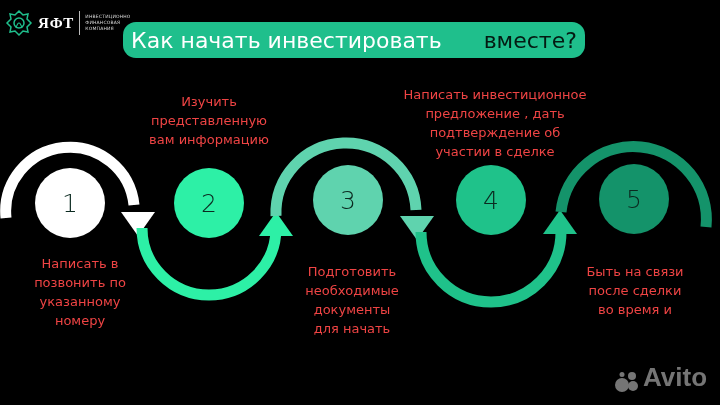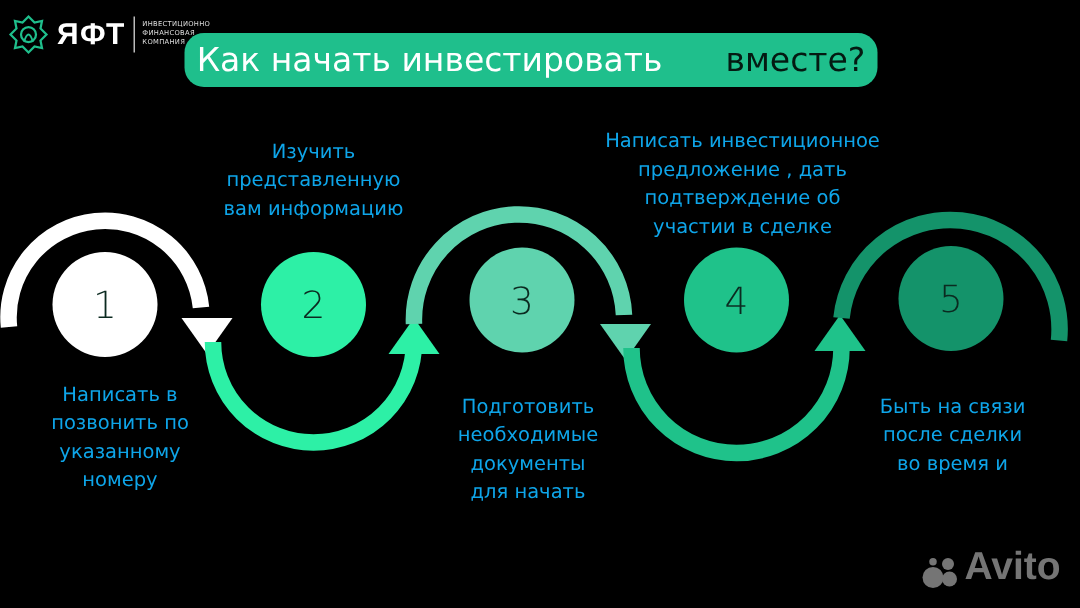--- a/index.html
+++ b/index.html
@@ -1,29 +1,29 @@
 <!DOCTYPE html>
 <html><head>
 <meta charset="utf-8">
 <style>
   html, body { margin:0; padding:0; }
   body { width:720px; height:405px; background:#000; overflow:hidden; position:relative;
          font-family:"DejaVu Sans","Liberation Sans",sans-serif; color:#fff; }
   .logo { position:absolute; left:4px; top:6px; height:34px; display:flex; align-items:center; }
   .logo-emblem { width:30px; height:30px; }
-  .logo-text { font-size:20px; font-weight:600; letter-spacing:1px; margin-left:4px; font-family:Liberation Sans, sans-serif;text-align:center; }
+  .logo-text { font-size:15px; font-weight:600; letter-spacing:1px; margin-left:4px; font-family:Liberation Serif, serif;text-align:center; }
   .logo-sep { width:1px; height:24px; background:#bbb; margin:0 5px; }
   .logo-sub { font-size:4.5px; line-height:6px; color:#ddd; letter-spacing:0.2px; text-transform:uppercase; }
   .title { position:absolute; left:123px; top:22px; width:462px; height:36px; background:#1fbf8c;
            border-radius:13px; display:flex; align-items:center; justify-content:center;
            font-size:22px; color:#fff; white-space:nowrap; font-family:"DejaVu Sans",sans-serif;gap:35px; }
   .title .accent { color:#041a12; margin-left:7px; }
   svg.flow { position:absolute; left:0; top:0; }
   .num { font-family:"DejaVu Sans",sans-serif; font-size:25px; font-weight:300; fill:#0b2a20; }
-  .cap { position:absolute; text-align:center; font-size:13px; line-height:19px; color:#0ea5e9;
+  .cap { position:absolute; text-align:center; font-size:13px; line-height:19px; color:#ef4444;
          font-family:"DejaVu Sans",sans-serif; white-space:nowrap; }
   .avito { position:absolute; left:614px; top:362px; display:flex; align-items:flex-end; opacity:0.85; }
   .avito-word { font-family:"Liberation Sans",sans-serif; font-weight:700; font-size:26px; color:#8a8a8a; margin-left:3px; }
 </style>
 </head>
 <body>
 
 <div class="logo">
   <svg class="logo-emblem" viewBox="0 0 30 30">
     <path d="M15 3 L19 7 L24 6 L23 11 L27 15 L23 19 L24 24 L19 23 L15 27 L11 23 L6 24 L7 19 L3 15 L7 11 L6 6 L11 7 Z" fill="none" stroke="#1fbf8c" stroke-width="1.5"></path>

